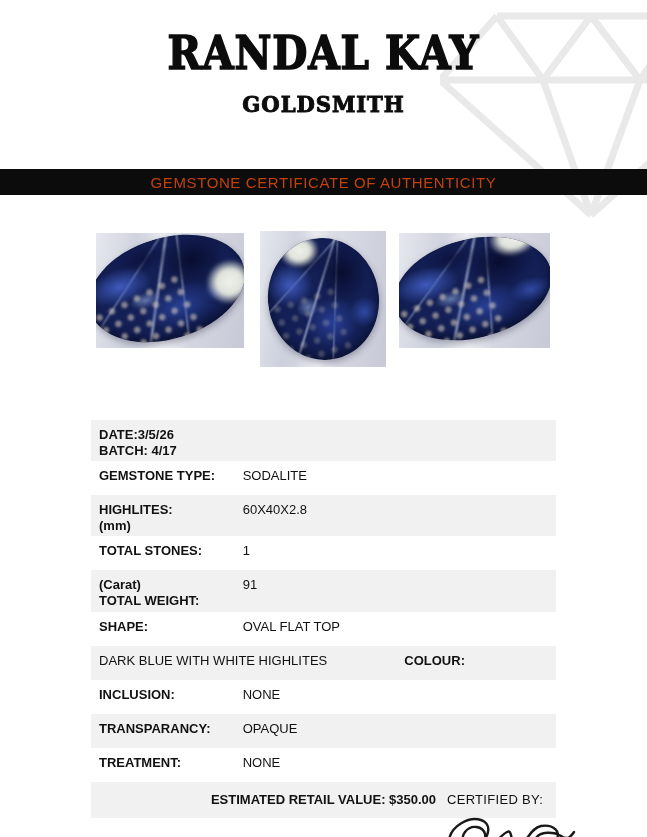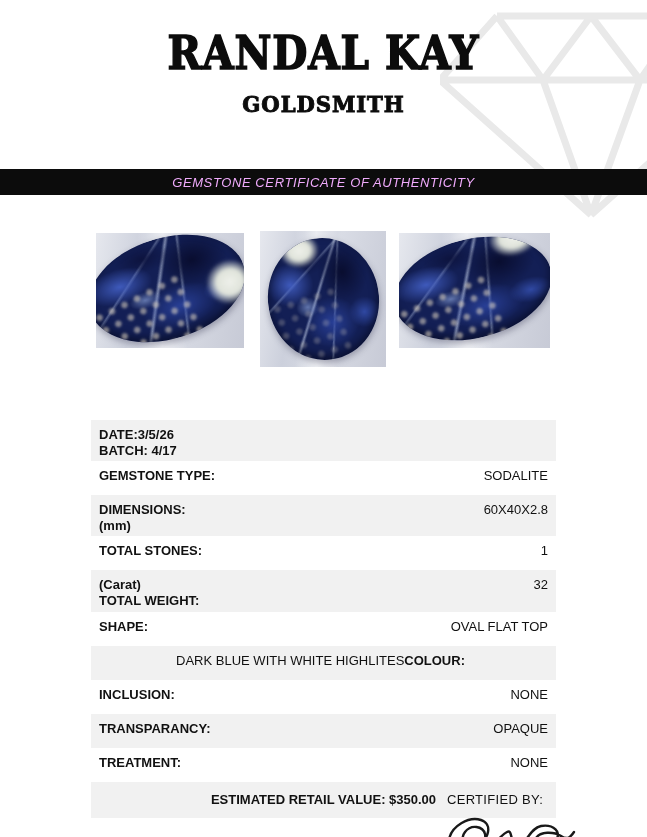--- a/index.html
+++ b/index.html
@@ -11,21 +11,21 @@
   .brand-title{position:absolute;top:30px;left:0;right:0;margin:0;text-align:center;z-index:2;
     font-family:"DejaVu Serif",serif;font-weight:700;font-size:46px;line-height:1;
     letter-spacing:1px;color:#0c0c0c;-webkit-text-stroke:1.6px #0c0c0c;
     transform:scaleX(.88);transform-origin:50% 50%;}
   .brand-subtitle{position:absolute;top:92px;left:0;right:0;margin:0;text-align:center;z-index:2;
     font-family:"DejaVu Serif",serif;font-weight:700;font-size:23px;line-height:1;
     letter-spacing:1px;color:#0c0c0c;-webkit-text-stroke:1px #0c0c0c;
     transform:scaleX(.92);transform-origin:50% 50%;}
   .banner{position:absolute;top:169px;left:0;width:100%;height:26px;background:#0c0c0c;z-index:3;
     display:flex;align-items:center;justify-content:center;}
-  .banner span{color:#f0abfc;font-size:13px;letter-spacing:.6px;font-style:italic;}
+  .banner span{color:#c2410c;font-size:15px;letter-spacing:.6px;}
 
   
   .photo{position:absolute;overflow:hidden;z-index:2;
     background:linear-gradient(100deg,#e6e8ee 0%,#ccd0dc 30%,#d9dce5 55%,#c7cad6 100%);}
   .photo::before{content:"";position:absolute;left:28%;top:0;width:34%;height:100%;
     background:linear-gradient(90deg,rgba(255,255,255,0),rgba(255,255,255,.55),rgba(255,255,255,0));}
   .photo1{left:96px;top:233px;width:148px;height:115px;}
   .photo2{left:260px;top:231px;width:126px;height:136px;}
   .photo3{left:399px;top:233px;width:151px;height:115px;}
   .stone{position:absolute;border-radius:50%;overflow:hidden;background-color:#131f55;
@@ -52,21 +52,21 @@
     background-image:radial-gradient(circle,rgba(225,215,195,.55) 2.5px,rgba(225,215,195,0) 4px);
     background-size:14px 14px;filter:blur(1.2px);}
   .s2 .dots{opacity:.45;}
 
   
   .table{position:absolute;left:91px;top:380px;width:465px;z-index:2;font-size:13px;margin-top:40px;}
   .row{display:flex;align-items:flex-start;min-height:34px;padding:7px 8px 3px 8px;box-sizing:border-box;}
   .row.shaded{background:#f1f1f1;}
   .cell.label{width:32%;font-weight:bold;line-height:1.2;}
   .cell.label span{display:block;}
-  .cell.value{width:68%;text-align:right;line-height:1.2;}
+  .cell.value{width:68%;text-align:left;line-height:1.2;}
   .row.footer{justify-content:center;min-height:36px;align-items:center;padding:4px 8px;}
   .footer-text{font-weight:bold;text-align:center;}
 
   
   .certified{position:absolute;left:447px;top:792px;z-index:2;}
   .certified-label{font-size:13px;letter-spacing:.3px;}
   .signature-svg{display:block;margin:1px 0 0 -4px;}
 </style>
 </head>
 <body>
@@ -117,39 +117,39 @@
 
     <div class="row">
       <div class="cell label">
         <span>GEMSTONE TYPE:</span>
       </div>
       <div class="cell value">SODALITE</div>
     </div>
 
     <div class="row shaded">
       <div class="cell label">
-        <span>DIMENSIONS:</span>
+        <span>HIGHLITES:</span>
         <span>(mm)</span>
       </div>
       <div class="cell value">60X40X2.8</div>
     </div>
 
     <div class="row">
       <div class="cell label">
         <span>TOTAL STONES:</span>
       </div>
       <div class="cell value">1</div>
     </div>
 
     <div class="row shaded">
       <div class="cell label">
         <span>(Carat)</span>
         <span>TOTAL WEIGHT:</span>
       </div>
-      <div class="cell value">32</div>
+      <div class="cell value">91</div>
     </div>
 
     <div class="row">
       <div class="cell label">
         <span>SHAPE:</span>
       </div>
       <div class="cell value">OVAL FLAT TOP</div>
     </div>
 
     <div class="row shaded">

